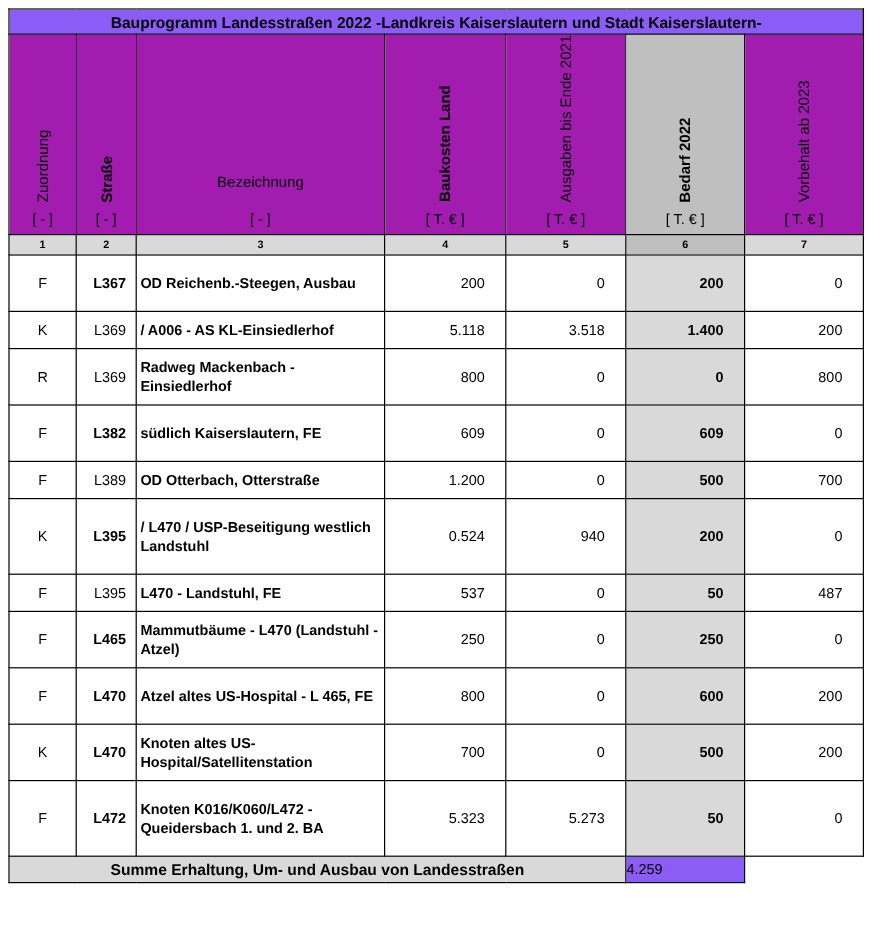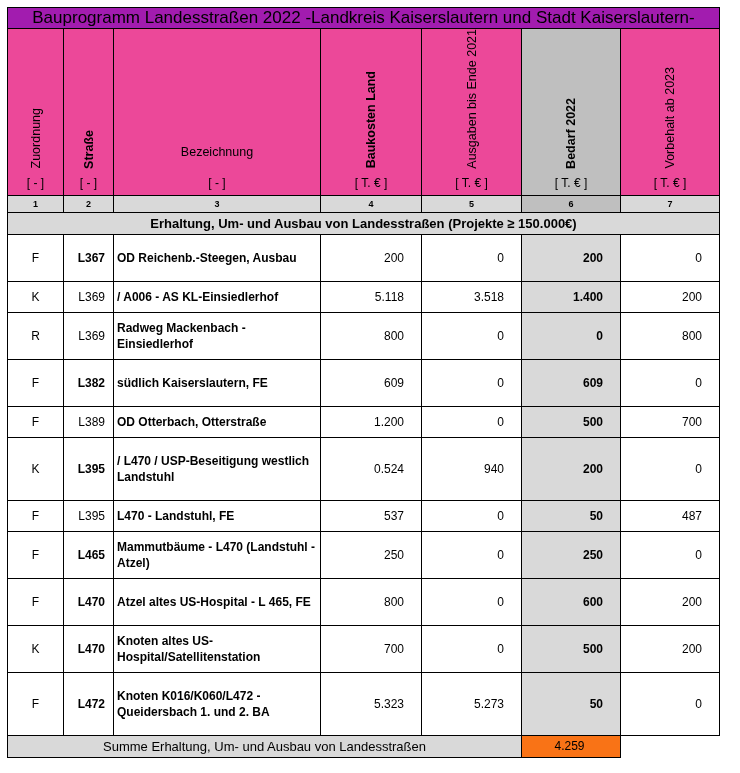--- a/index.html
+++ b/index.html
@@ -1,38 +1,38 @@
 <!DOCTYPE html>
 <html><head>
 <meta charset="utf-8">
 <style>
   html, body { margin: 0; padding: 0; background: #ffffff; }
   body { width: 740px; height: 773px; position: relative; overflow: hidden;
          font-family: "Liberation Sans", sans-serif; color: #000; }
   #wrap { position: absolute; left: 7px; top: 7px; }
   table { border-collapse: collapse; table-layout: fixed; }
   td { border: 1px solid #000; padding: 0; font-size: 12px; overflow: hidden; }
-  .title { background: #a21caf; font-weight: normal; text-align: center; height: 20px; font-size: 17px; }
-  .hdr { background: #ec4899; height: 161px; vertical-align: bottom; text-align: center; position: relative; }
+  .title { background: #8b5cf6; font-weight: bold; text-align: center; height: 20px; font-size: 13px; }
+  .hdr { background: #a21caf; height: 161px; vertical-align: bottom; text-align: center; position: relative; }
   .hdr.dark { background: #bfbfbf; }
   .vt { writing-mode: vertical-rl; transform: rotate(180deg); display: inline-block; font-size: 12.5px; white-space: nowrap; }
   .vt.bold { font-weight: bold; }
   .unit { display: block; margin: 4px 0 5px 0; font-size: 12px; }
   .hname { display: block; margin-bottom: 17px; font-size: 12.5px; }
   .num { background: #d9d9d9; height: 16px; text-align: center; font-weight: bold; font-size: 9px; }
   .num.dark { background: #bfbfbf; }
   .section { background: #d9d9d9; height: 21px; text-align: center; font-weight: bold; font-size: 13px; }
   .c1 { text-align: center; }
   .c2 { text-align: right; padding-right: 8px; }
   .c2.bold { font-weight: bold; }
   .c3 { text-align: left; padding-left: 3px; line-height: 16px; font-weight: bold; }
   .r { text-align: right; padding-right: 17px; }
   .b6 { background: #d9d9d9; font-weight: bold; }
-  .sum-label { background: #d9d9d9; font-weight: normal; text-align: center; height: 21px; font-size: 13px; border-bottom: 1px solid #000; }
-  .sum-val { background: #f97316; text-align: center; padding-right: 3px; }
+  .sum-label { background: #d9d9d9; font-weight: bold; text-align: center; height: 21px; font-size: 13px; border-bottom: 1px solid #000; }
+  .sum-val { background: #8b5cf6; text-align: left; padding-right: 3px; }
   .noborder { border: none; border-top: 1px solid #000; }
 </style>
 </head>
 <body>
 
 <div id="wrap">
 <table>
   <colgroup>
     <col style="width:56px">
         <col style="width:50px">
@@ -78,23 +78,20 @@
   </tr>
   <tr>
     <td class="num">1</td>
     <td class="num">2</td>
     <td class="num">3</td>
     <td class="num">4</td>
     <td class="num">5</td>
     <td class="num dark">6</td>
     <td class="num">7</td>
   </tr>
-  <tr>
-    <td colspan="7" class="section">Erhaltung, Um- und Ausbau von Landesstraßen (Projekte ≥ 150.000€)</td>
-  </tr>
   </tbody>
       <tbody id="data-rows">
         <tr style="height: 47px;">
           <td class="c1">F</td>
           <td class="c2 bold">L367</td>
           <td class="c3">OD Reichenb.-Steegen, Ausbau</td>
           <td class="r">200</td>
           <td class="r">0</td>
           <td class="r b6">200</td>
           <td class="r">0</td>

